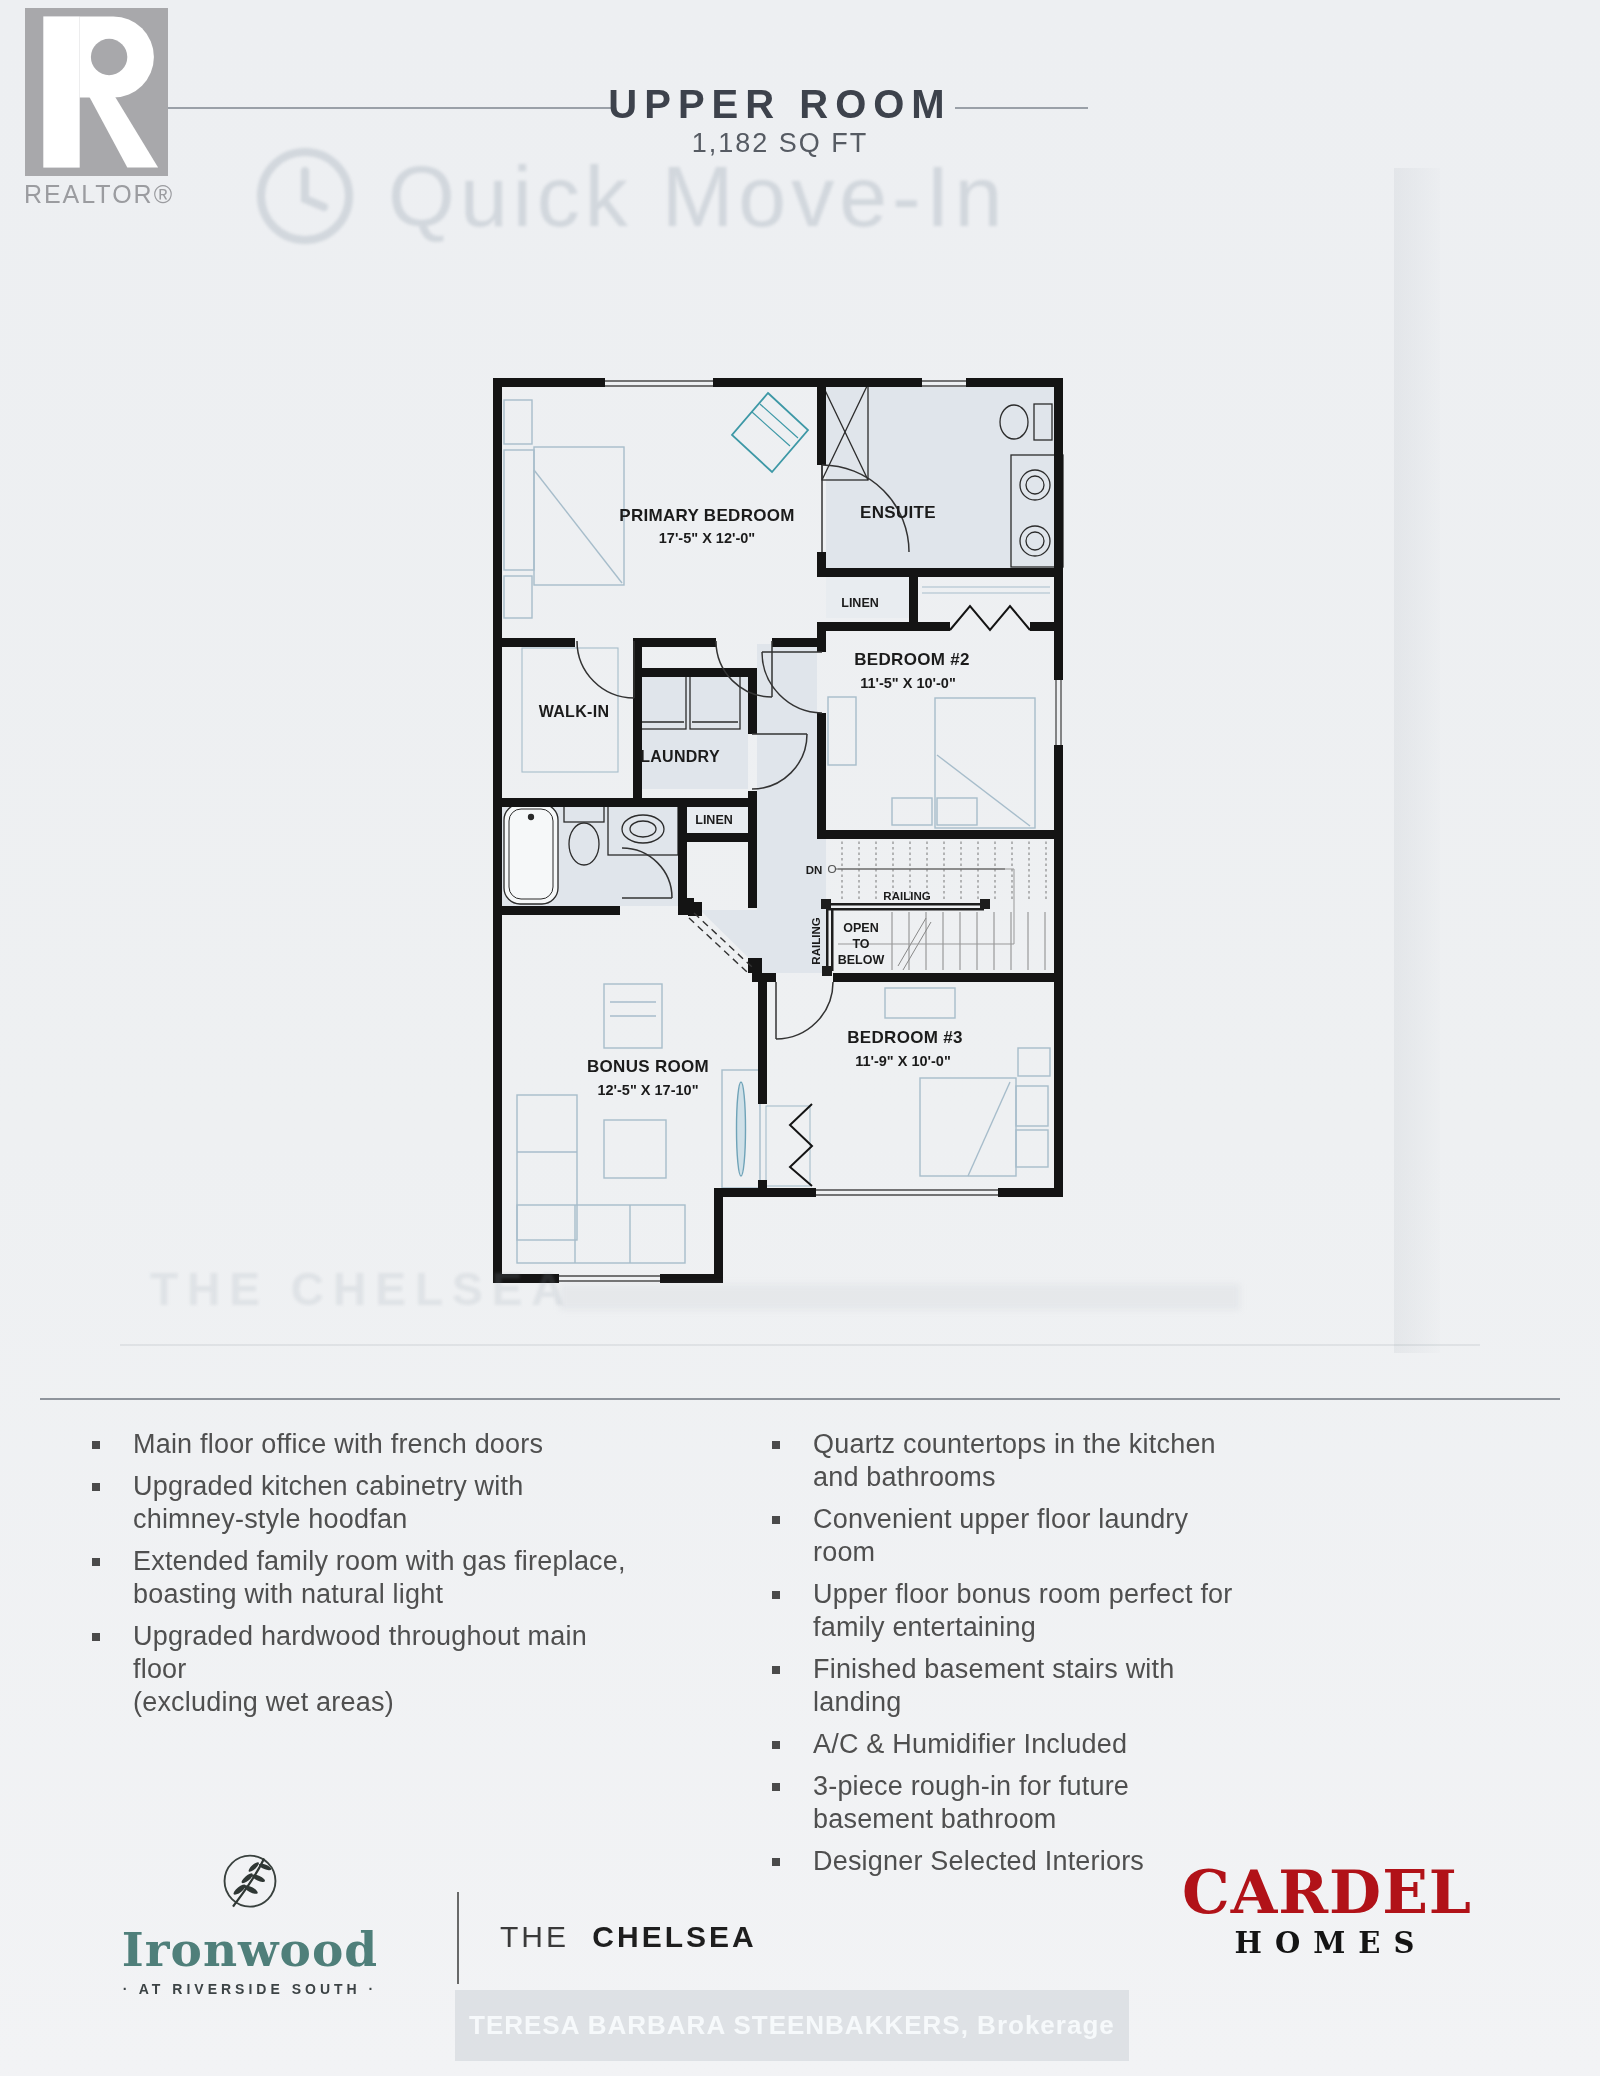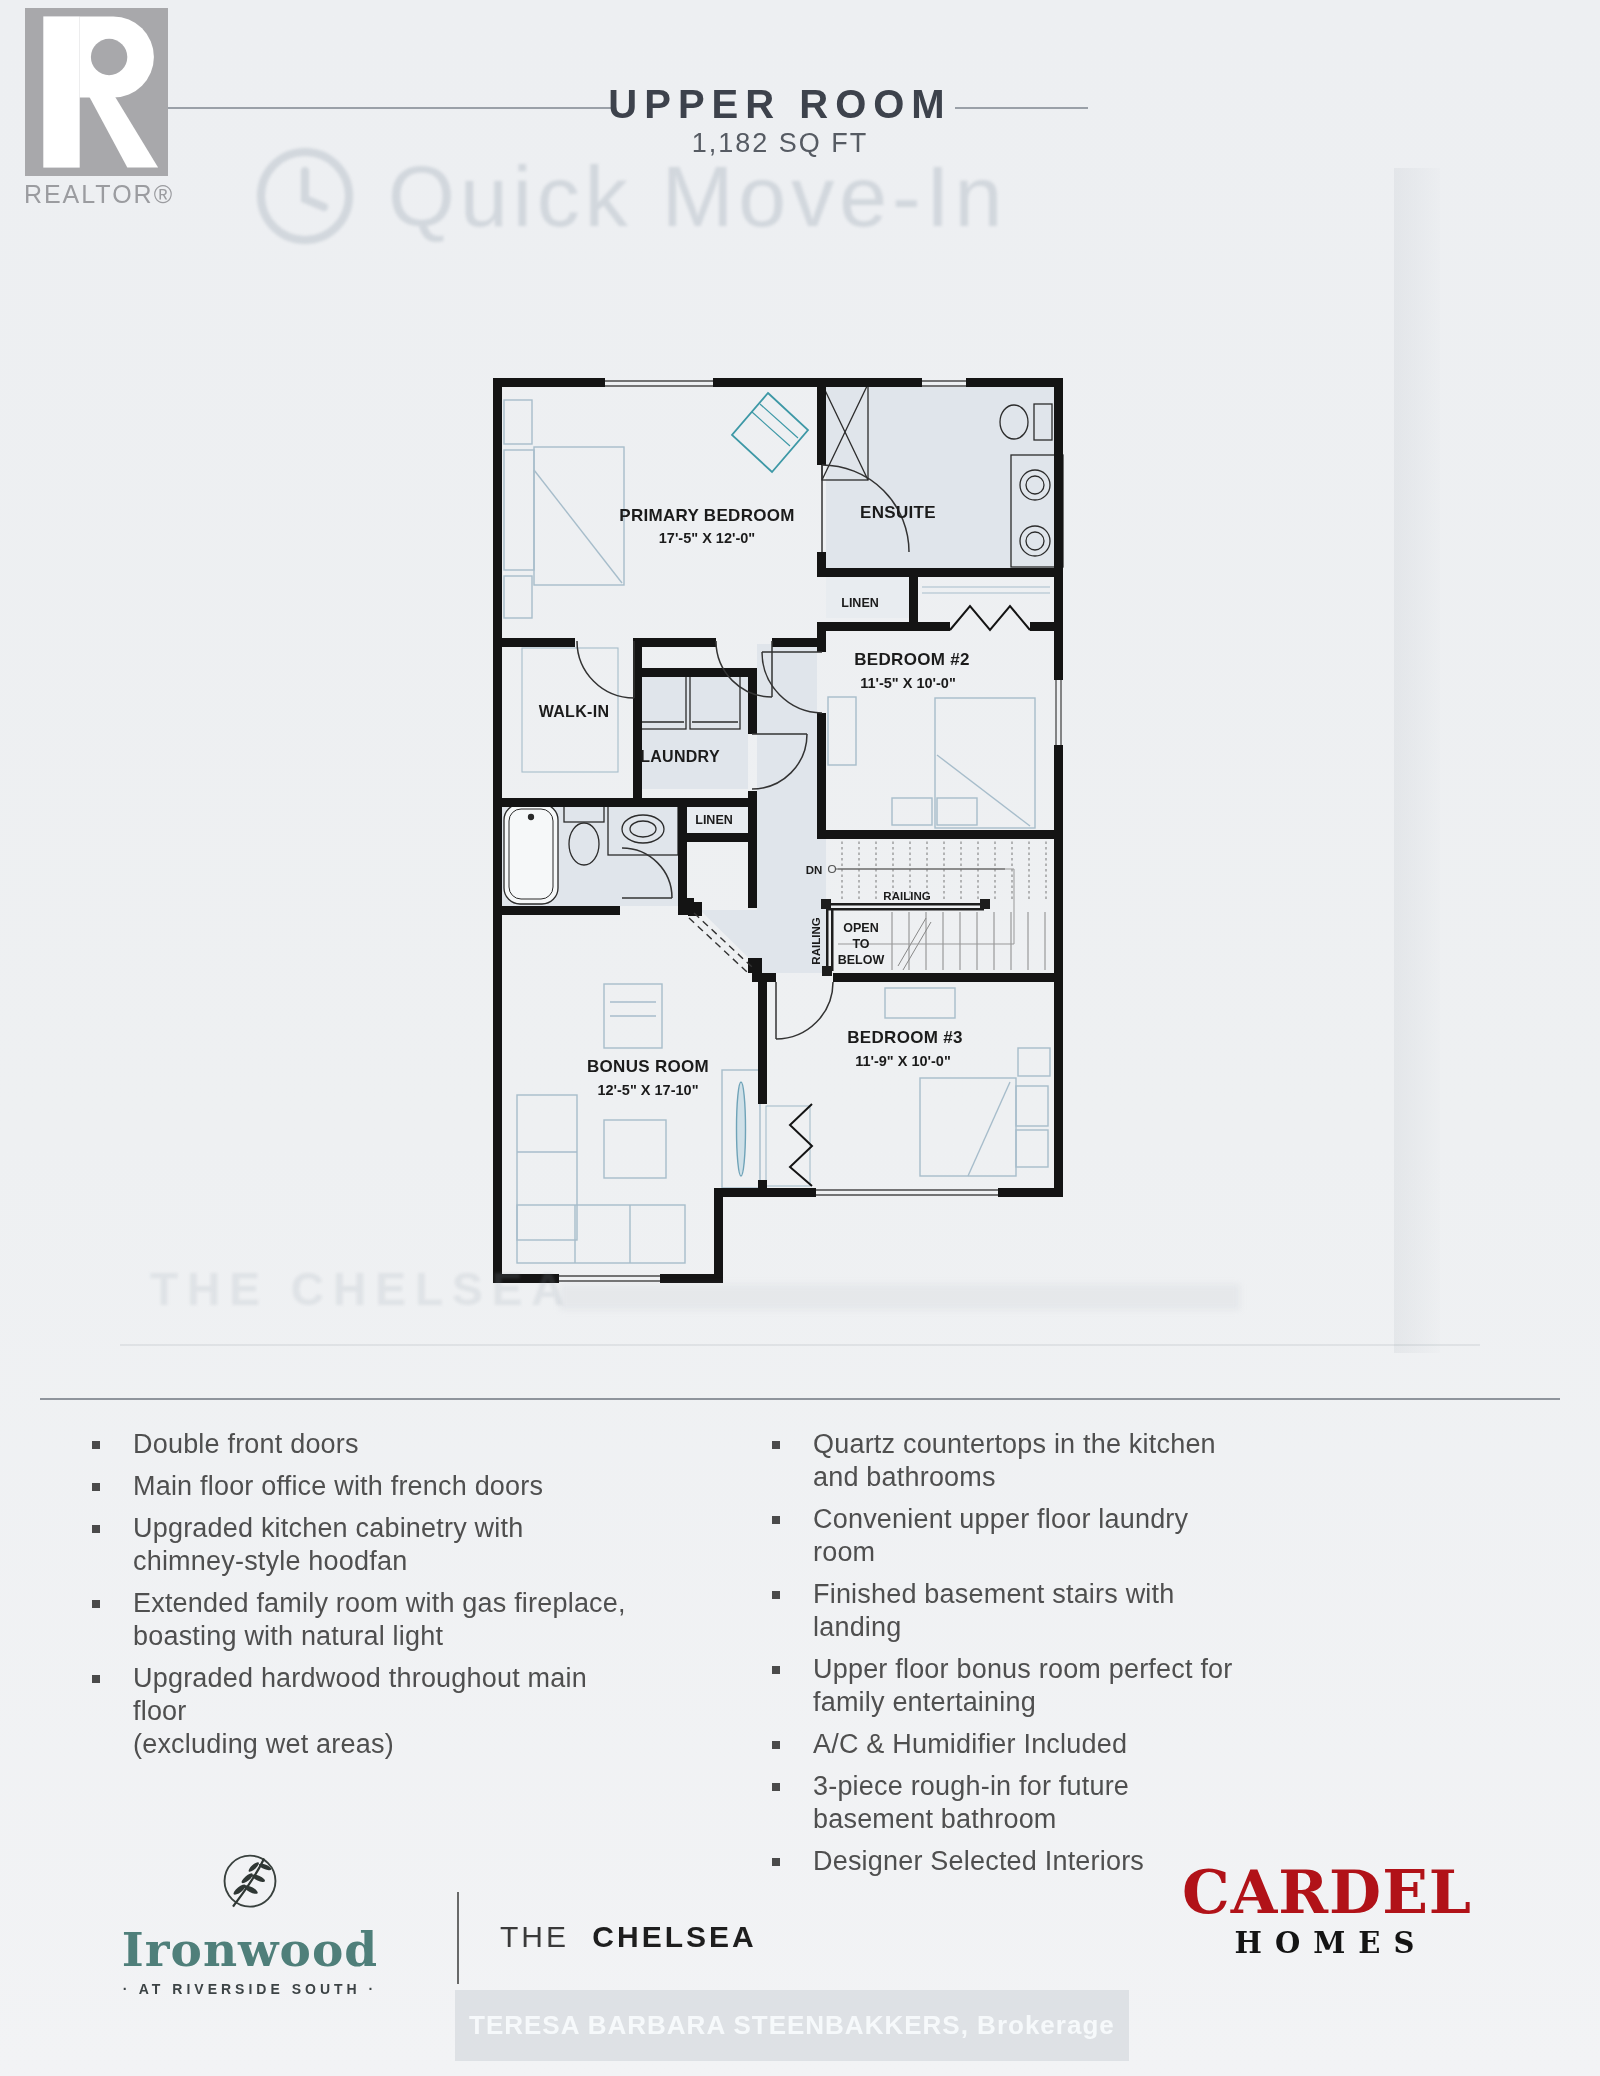--- a/index.html
+++ b/index.html
@@ -332,26 +332,20 @@
   <div class="abs ghost-chelsea">THE CHELSEA</div>
   <div class="abs ghost-bar"></div>
   <div class="abs ghost-line"></div>
 
   <div class="abs feat-rule"></div>
 
   <div class="abs feat-col feat-col-left">
     <div class="feat">
       <div class="bullet"></div>
       <div class="feat-text">
-          <div>Double front doors</div>
-        </div>
-    </div>
-    <div class="feat">
-      <div class="bullet"></div>
-      <div class="feat-text">
           <div>Main floor office with french doors</div>
         </div>
     </div>
     <div class="feat">
       <div class="bullet"></div>
       <div class="feat-text">
         <div>Upgraded kitchen cabinetry with</div>
         <div>chimney-style hoodfan</div>
       </div>
     </div>
@@ -381,29 +375,29 @@
     </div>
     <div class="feat">
       <div class="bullet"></div>
       <div class="feat-text">
           <div>Convenient upper floor laundry room</div>
         </div>
     </div>
     <div class="feat">
       <div class="bullet"></div>
       <div class="feat-text">
+        <div>Upper floor bonus room perfect for</div>
+        <div>family entertaining</div>
+      </div>
+    </div>
+    <div class="feat">
+      <div class="bullet"></div>
+      <div class="feat-text">
           <div>Finished basement stairs with landing</div>
         </div>
-    </div>
-    <div class="feat">
-      <div class="bullet"></div>
-      <div class="feat-text">
-        <div>Upper floor bonus room perfect for</div>
-        <div>family entertaining</div>
-      </div>
     </div>
     <div class="feat">
       <div class="bullet"></div>
       <div class="feat-text">
           <div>A/C &amp; Humidifier Included</div>
         </div>
     </div>
     <div class="feat">
       <div class="bullet"></div>
       <div class="feat-text">

